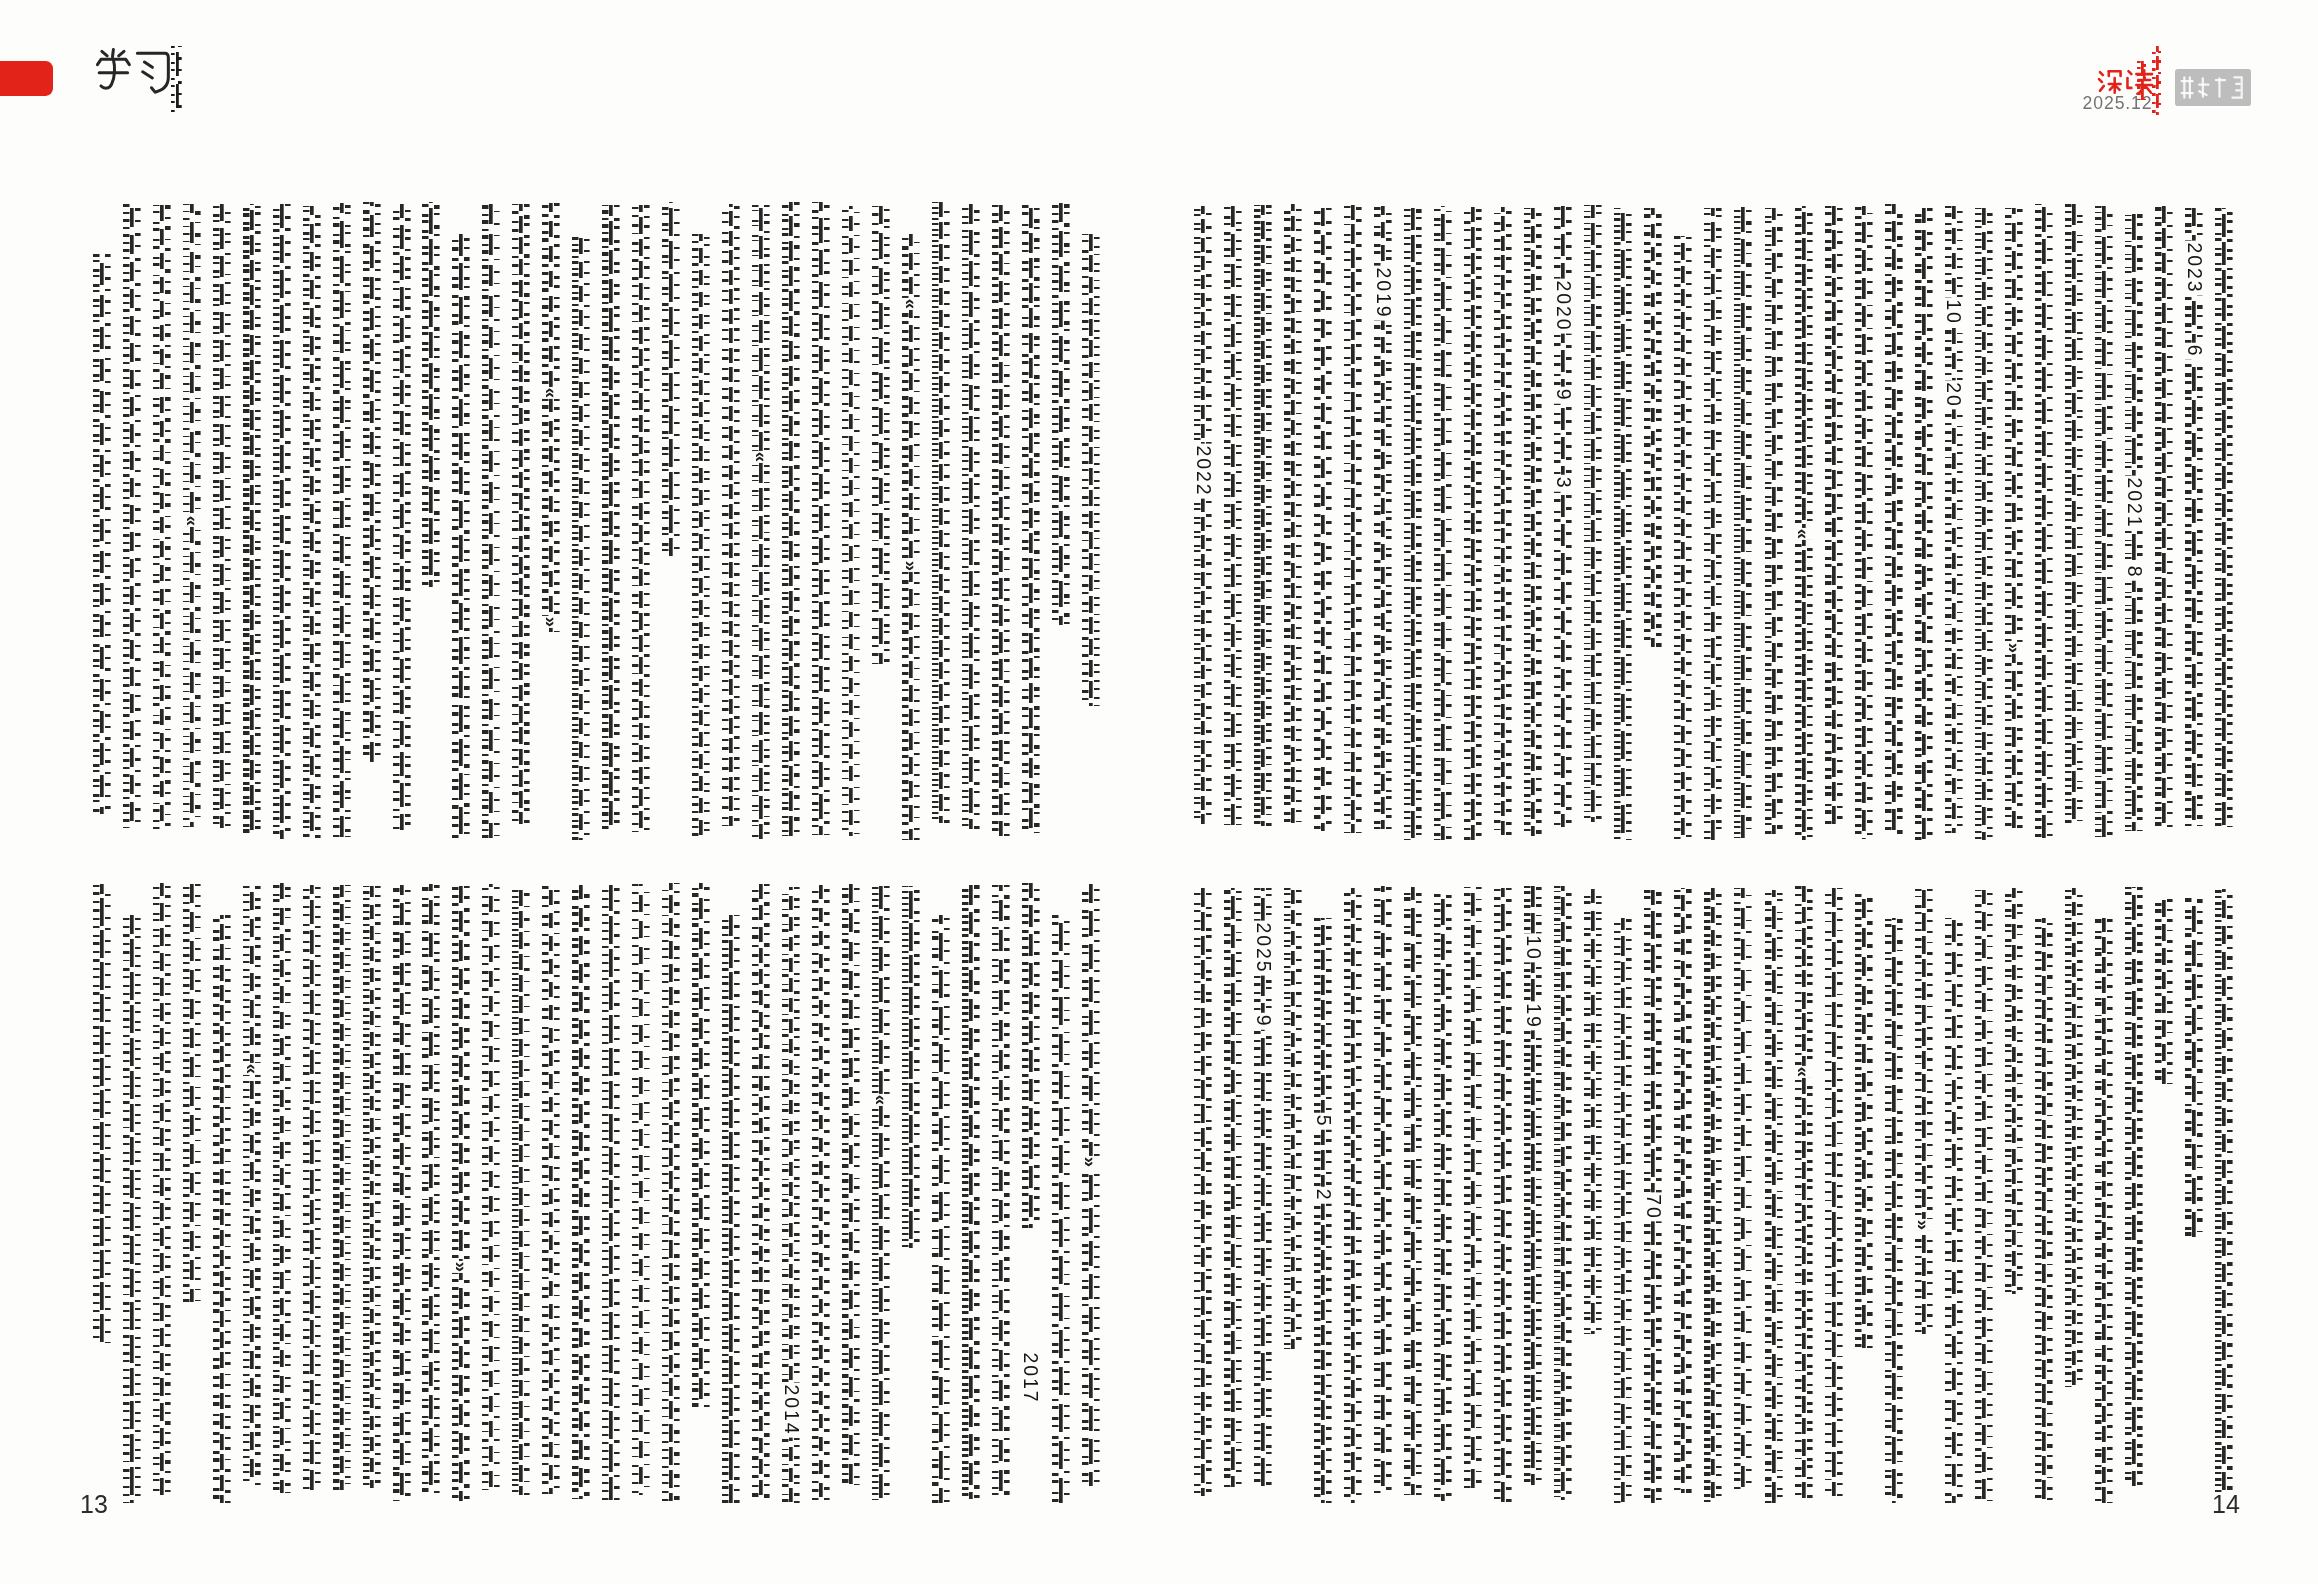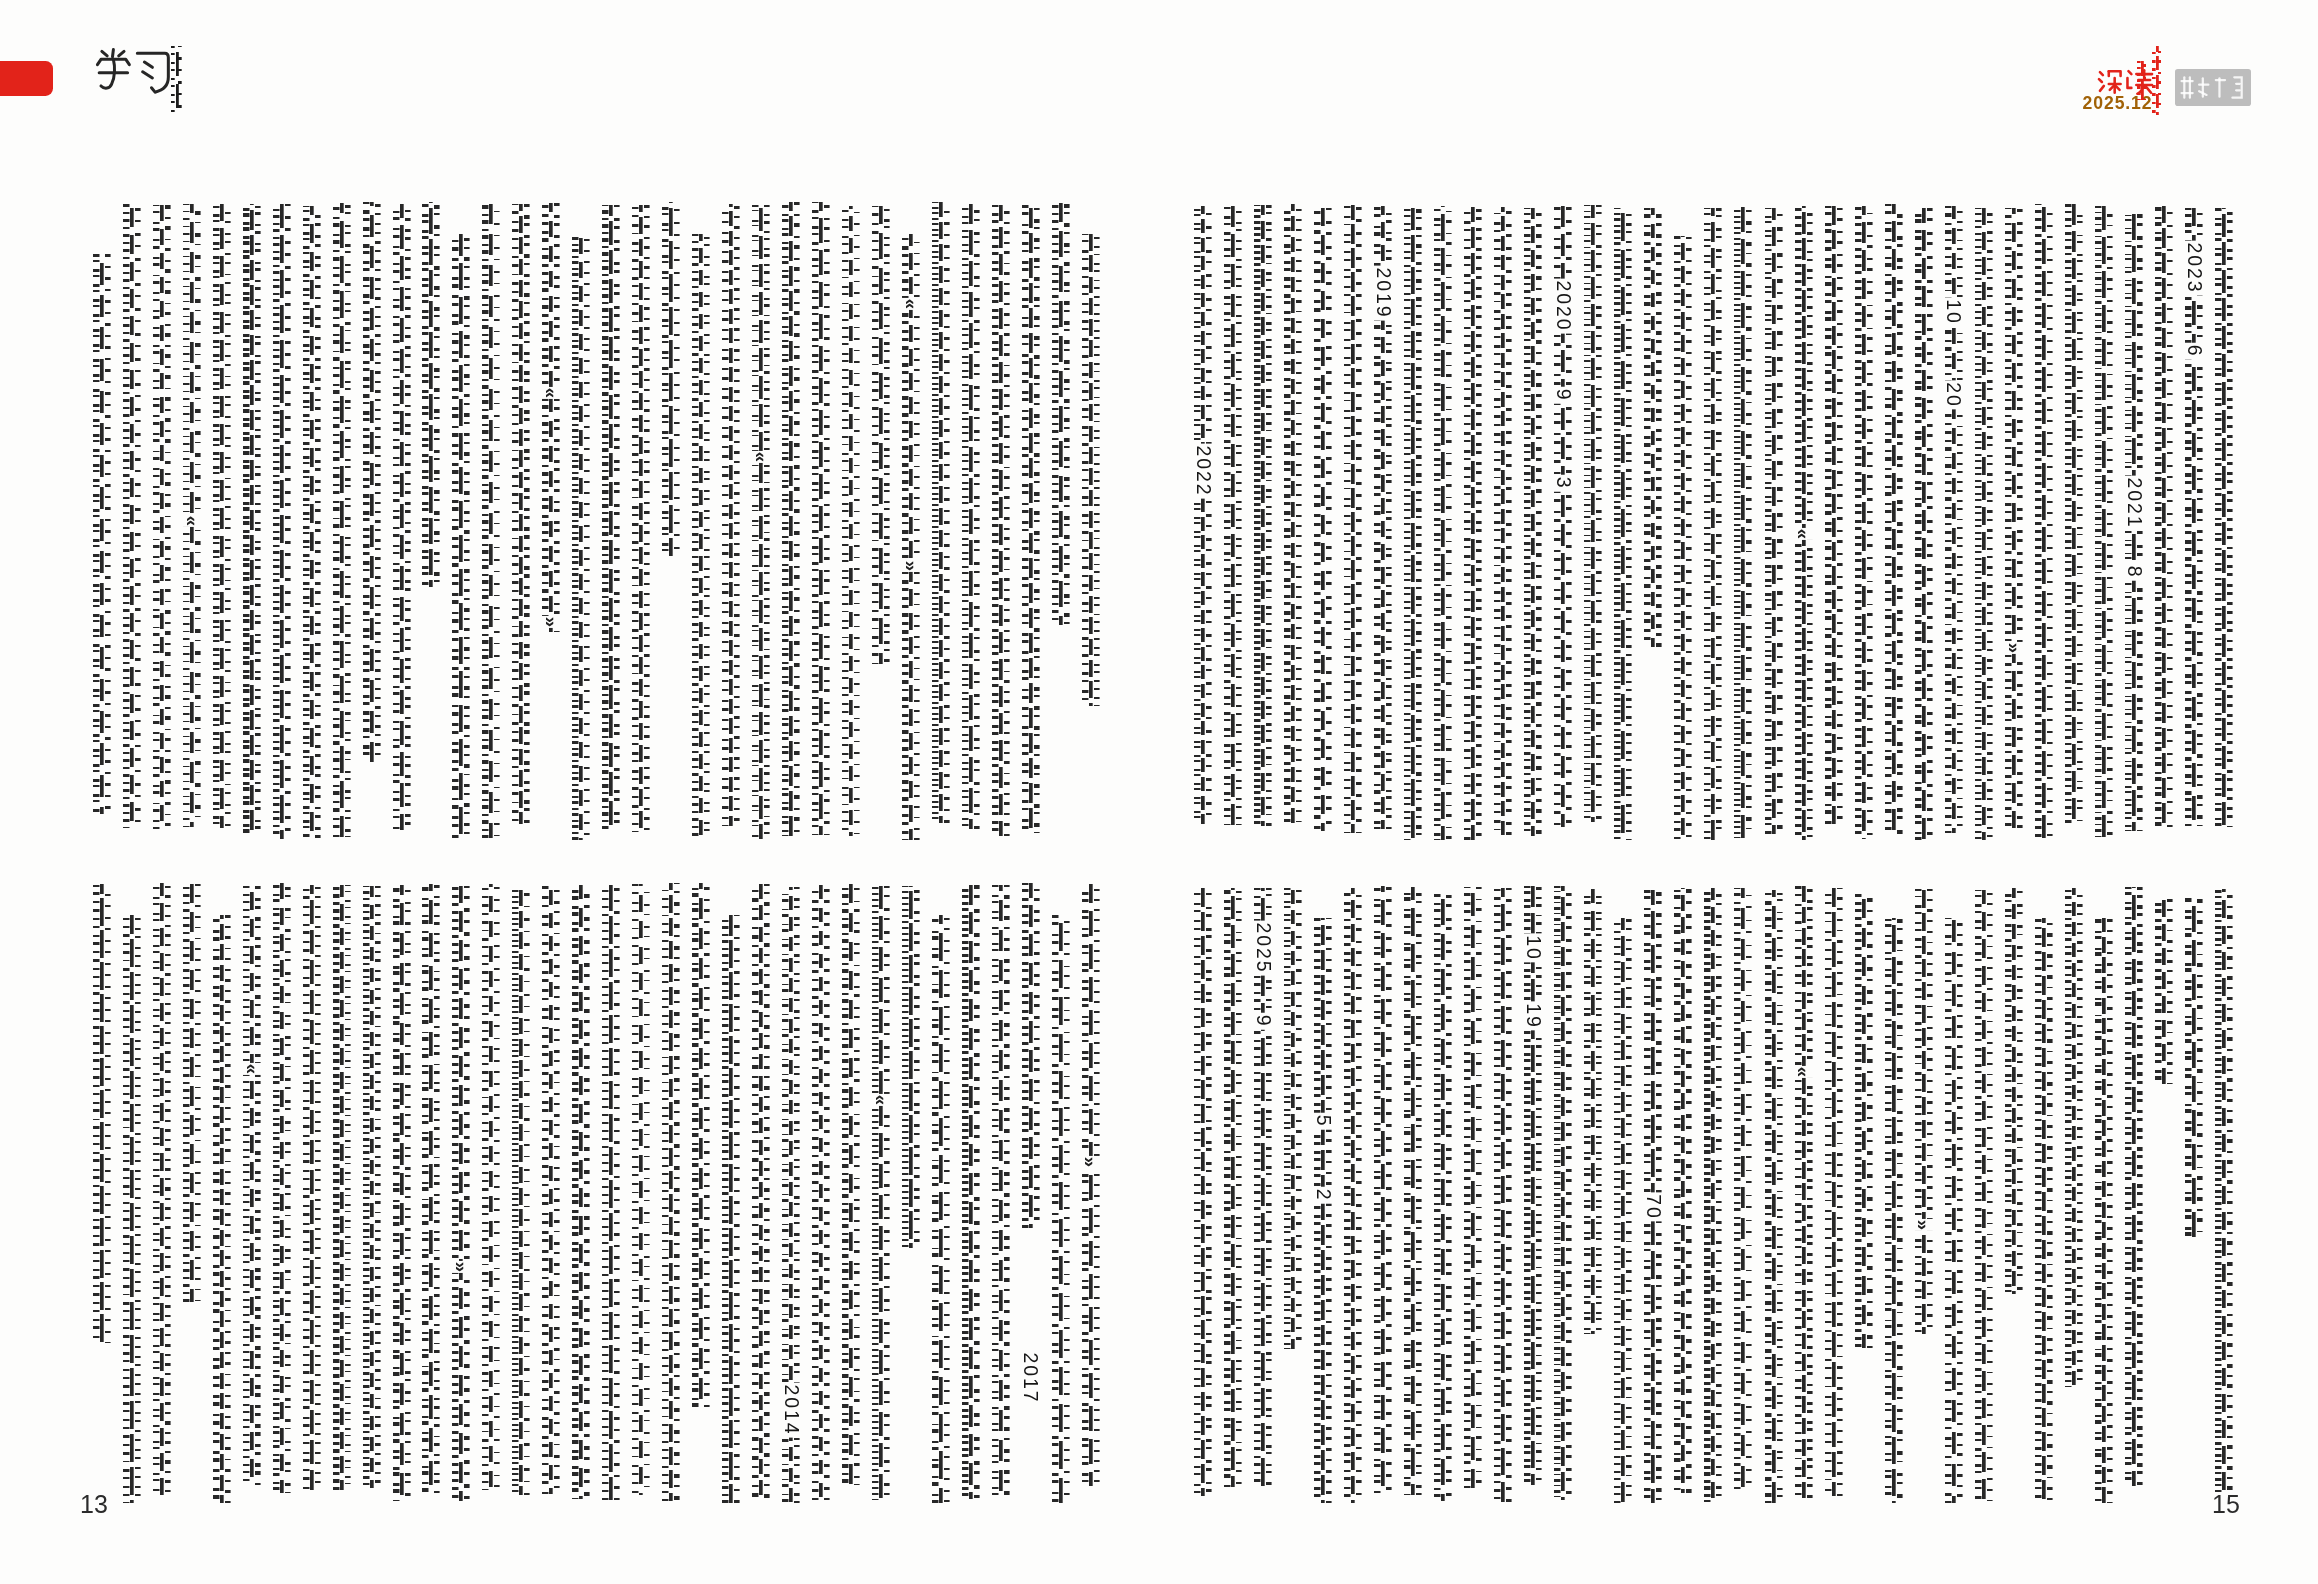--- a/index.html
+++ b/index.html
@@ -63,21 +63,21 @@
       <path d="M33 6 L36 9" style="stroke: rgb(226, 35, 26);"></path>
         <path d="M32 13 L32 23 L36 23" style="stroke: rgb(226, 35, 26);"></path>
       <path d="M41 9 L57 9" style="stroke: rgb(226, 35, 26);"></path>
         <path d="M49 5 L49 13" style="stroke: rgb(226, 35, 26);"></path>
       <path d="M43 15 L55 15" style="stroke: rgb(226, 35, 26);"></path>
         <path d="M41 20 L57 20" style="stroke: rgb(226, 35, 26);"></path>
       <path d="M48 20 C48 24 46 27 42 29" style="stroke: rgb(226, 35, 26);"></path>
         <path d="M51 22 L56 28" style="stroke: rgb(226, 35, 26);"></path>
     </svg>
 
-    <div class="issue-date" style="color: #a16207; font-weight: bold;">2025.12</div>
+    <div class="issue-date" style="color: #737373;">2025.12</div>
     <div class="logo-box" style="background: rgb(189, 189, 189);">
       <svg viewBox="0 0 82 40">
         <path d="M10 9 L10 31"></path>
           <path d="M16 9 L16 31"></path>
           <path d="M7 13 L19 13"></path>
           <path d="M7 26 L19 26"></path>
         <path d="M30 10 L30 30"></path>
           <path d="M26 17 L36 17"></path>
           <path d="M26 24 L34 28"></path>
         <path d="M48 10 L48 30"></path>
@@ -269,15 +269,15 @@
         <span class="tok" style="left: 459px; top: 321px; background: rgb(253, 253, 252);">70</span>
         <span class="tok quo" style="left: 609px; top: 186px; background: rgb(253, 253, 252);">«</span>
         <span class="tok quo" style="left: 729px; top: 339px; background: rgb(253, 253, 252);">»</span>
       </div>
       <div class="decor-col" style="left: 171px; top: 46px; width: 11px; height: 70px; background-image: repeating-linear-gradient(rgb(28, 28, 28) 0px, rgb(28, 28, 28) 24px, transparent 24px, transparent 32px), repeating-linear-gradient(rgb(28, 28, 28) 0px, rgb(28, 28, 28) 1.9px, transparent 1.9px, transparent 7.4px, rgb(28, 28, 28) 7.4px, rgb(28, 28, 28) 9.3px, transparent 9.3px, transparent 16px), repeating-linear-gradient(transparent 0px, transparent 5.6px, rgb(28, 28, 28) 5.6px, rgb(28, 28, 28) 8.3px, transparent 8.3px, transparent 17.6px, rgb(28, 28, 28) 17.6px, rgb(28, 28, 28) 19.5px, transparent 19.5px, transparent 24px); background-size: 2.8px calc(100% + 56px), 3.7px calc(100% + 56px), 3.7px calc(100% + 56px); background-position: 4.6px -26px, 0px -16px, 7.4px -18.6px; background-repeat: no-repeat;"></div>
       <div class="decor-col" style="left: 2137px; top: 61px; width: 9.3px; height: 39px; background-image: repeating-linear-gradient(rgb(226, 35, 26) 0px, rgb(226, 35, 26) 21.3px, transparent 21.3px, transparent 26px), repeating-linear-gradient(rgb(226, 35, 26) 0px, rgb(226, 35, 26) 2.8px, transparent 2.8px, transparent 6.5px, rgb(226, 35, 26) 6.5px, rgb(226, 35, 26) 9.3px, transparent 9.3px, transparent 13px), repeating-linear-gradient(transparent 0px, transparent 2.8px, rgb(226, 35, 26) 2.8px, rgb(226, 35, 26) 6.5px, transparent 6.5px, transparent 16px, rgb(226, 35, 26) 16px, rgb(226, 35, 26) 17.6px, transparent 17.6px, transparent 22px); background-size: 2.8px calc(100% + 56px), 3.7px calc(100% + 56px), 3.7px calc(100% + 56px); background-position: 3.7px -32px, 0px -7.4px, 5.6px 0px; background-repeat: no-repeat;"></div>
       <div class="decor-col" style="left: 2152px; top: 46px; width: 9.3px; height: 69px; background-image: repeating-linear-gradient(rgb(226, 35, 26) 0px, rgb(226, 35, 26) 14px, transparent 14px, transparent 18.6px), repeating-linear-gradient(rgb(226, 35, 26) 0px, rgb(226, 35, 26) 2.8px, transparent 2.8px, transparent 8.3px, rgb(226, 35, 26) 8.3px, rgb(226, 35, 26) 11px, transparent 11px, transparent 16.7px), repeating-linear-gradient(transparent 0px, transparent 4.6px, rgb(226, 35, 26) 4.6px, rgb(226, 35, 26) 6.5px, transparent 6.5px, transparent 14px, rgb(226, 35, 26) 14px, rgb(226, 35, 26) 16.7px, transparent 16.7px, transparent 21.3px); background-size: 2.8px calc(100% + 56px), 3.7px calc(100% + 56px), 3.7px calc(100% + 56px); background-position: 3.7px -8.3px, 0px -2.8px, 5.6px -21.3px; background-repeat: no-repeat;"></div>
     </div>
 
   <div class="pgnum left">13</div>
-  <div class="pgnum right">15</div>
+  <div class="pgnum right">14</div>
 </div>
 
 
 </body></html>

